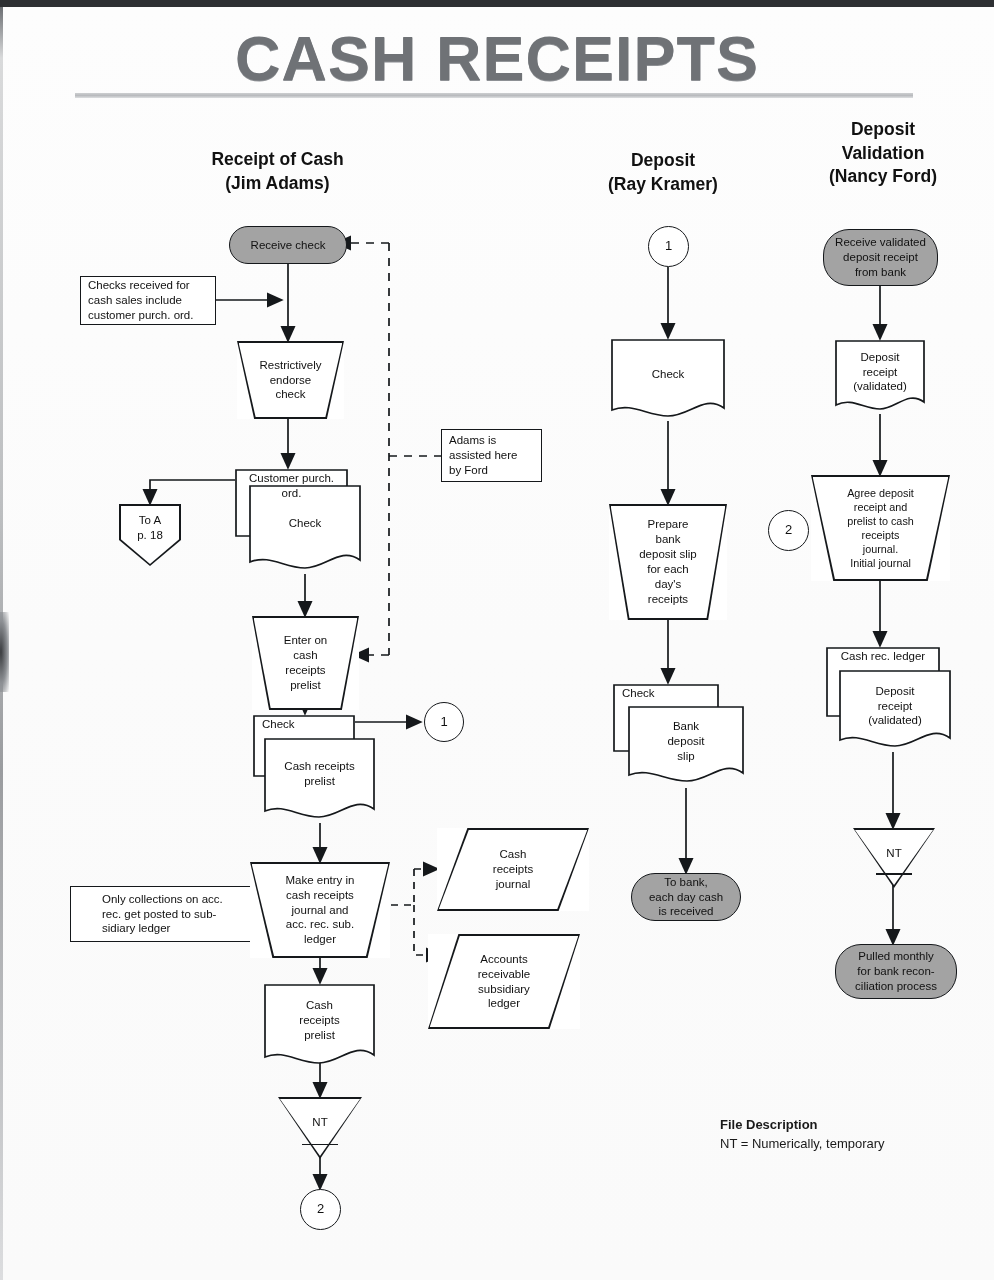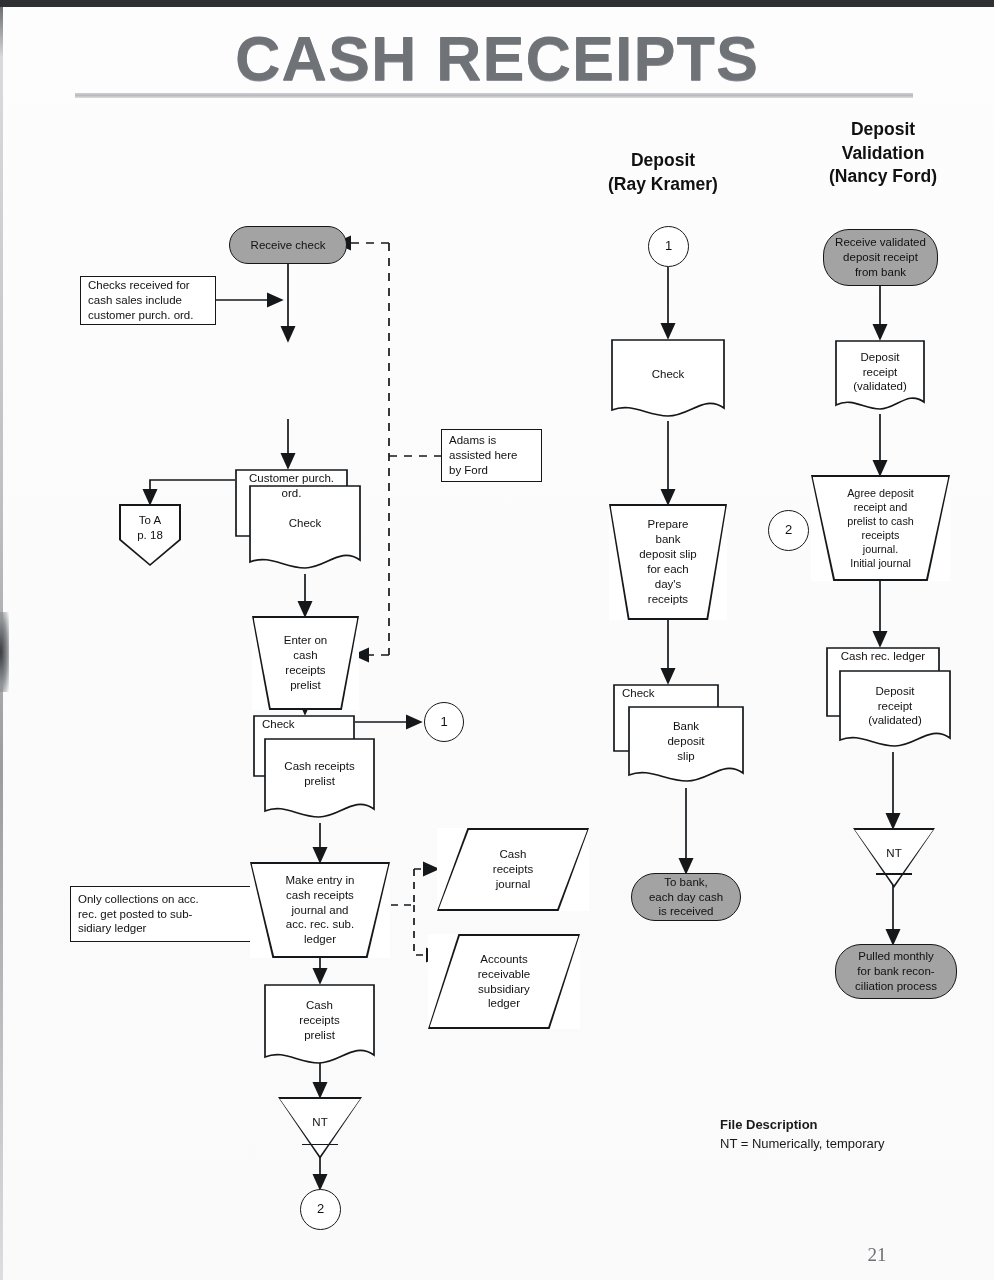--- a/index.html
+++ b/index.html
@@ -98,20 +98,24 @@
 <div id="scan-page-tint"></div>
 <div id="scan-top-bar"></div>
 <div id="scan-left-edge"></div>
 <div id="scan-left-blot"></div>
 
 <div id="canvas">
 
   <div id="page-title">CASH RECEIPTS</div>
   <div id="title-rule"></div>
 
+  <div class="col-heading" style="left:175px;top:148px;width:205px;">
+    <div>Receipt of Cash</div>
+    <div>(Jim Adams)</div>
+  </div>
 
   <div class="col-heading" style="left:568px;top:149px;width:190px;">
     <div>Deposit</div>
     <div>(Ray Kramer)</div>
   </div>
 
   <div class="col-heading" style="left:788px;top:118px;width:190px;">
     <div>Deposit</div>
     <div>Validation</div>
     <div>(Nancy Ford)</div>
@@ -175,20 +179,28 @@
   <div class="node terminal" style="left:229px;top:226px;width:118px;height:38px;">
     <span class="lbl">Receive check</span>
   </div>
 
   <div class="node annot" style="left:80px;top:276px;width:136px;height:49px;">
     <span class="lbl">Checks received for
 cash sales include
 customer purch. ord.</span>
   </div>
 
+  <div class="node trap" style="left:237px;top:341px;width:107px;height:78px;">
+    <span class="shape">
+        <i></i>
+      </span>
+    <span class="lbl">Restrictively
+endorse
+check</span>
+  </div>
 
   <div class="node annot" style="left:441px;top:429px;width:101px;height:53px;">
     <span class="lbl">Adams is
 assisted here
 by Ford</span>
   </div>
 
   <div class="node docback toplabel" style="left:234px;top:468px;width:115px;height:80px;">
     <svg viewBox="0 0 115 80" preserveAspectRatio="none">
       <path d="M2,2 L113,2 L113,68 L2,68 Z" fill="#fff" stroke="#15181b" stroke-width="1.7" vector-effect="non-scaling-stroke"></path>
@@ -233,21 +245,21 @@
       <path d="M2,2 L111,2 L111,72 C91,58 77,80 56,80 C35,80 21,66 2,74 Z" fill="#fff" stroke="#15181b" stroke-width="1.7" vector-effect="non-scaling-stroke"></path>
     </svg>
     <span class="lbl" style="margin-top:-12px">Cash receipts
 prelist</span>
   </div>
 
   <div class="node circ" style="left:424px;top:702px;width:40px;height:40px;">
     <span class="lbl">1</span>
   </div>
 
-  <div class="node annot" style="left:70px;top:886px;width:185px;height:56px;">
+  <div class="node annot" style="left:70px;top:886px;width:185px;height:56px;padding-left:24px;">
     <span class="lbl">Only collections on acc.
 rec. get posted to sub-
 sidiary ledger</span>
   </div>
 
   <div class="node trap" style="left:250px;top:862px;width:140px;height:96px;">
     <span class="shape">
         <i></i>
       </span>
     <span class="lbl">Make entry in
@@ -401,17 +413,14 @@
     <span class="lbl">Pulled monthly
 for bank recon-
 ciliation process</span>
   </div>
 
   <div id="file-desc">
     <div class="t">File Description</div>
     <div>NT = Numerically, temporary</div>
   </div>
 
-  <div id="page-number">
-    <span>21</span>
-  </div>
 
 </div>
 
 </body></html>

